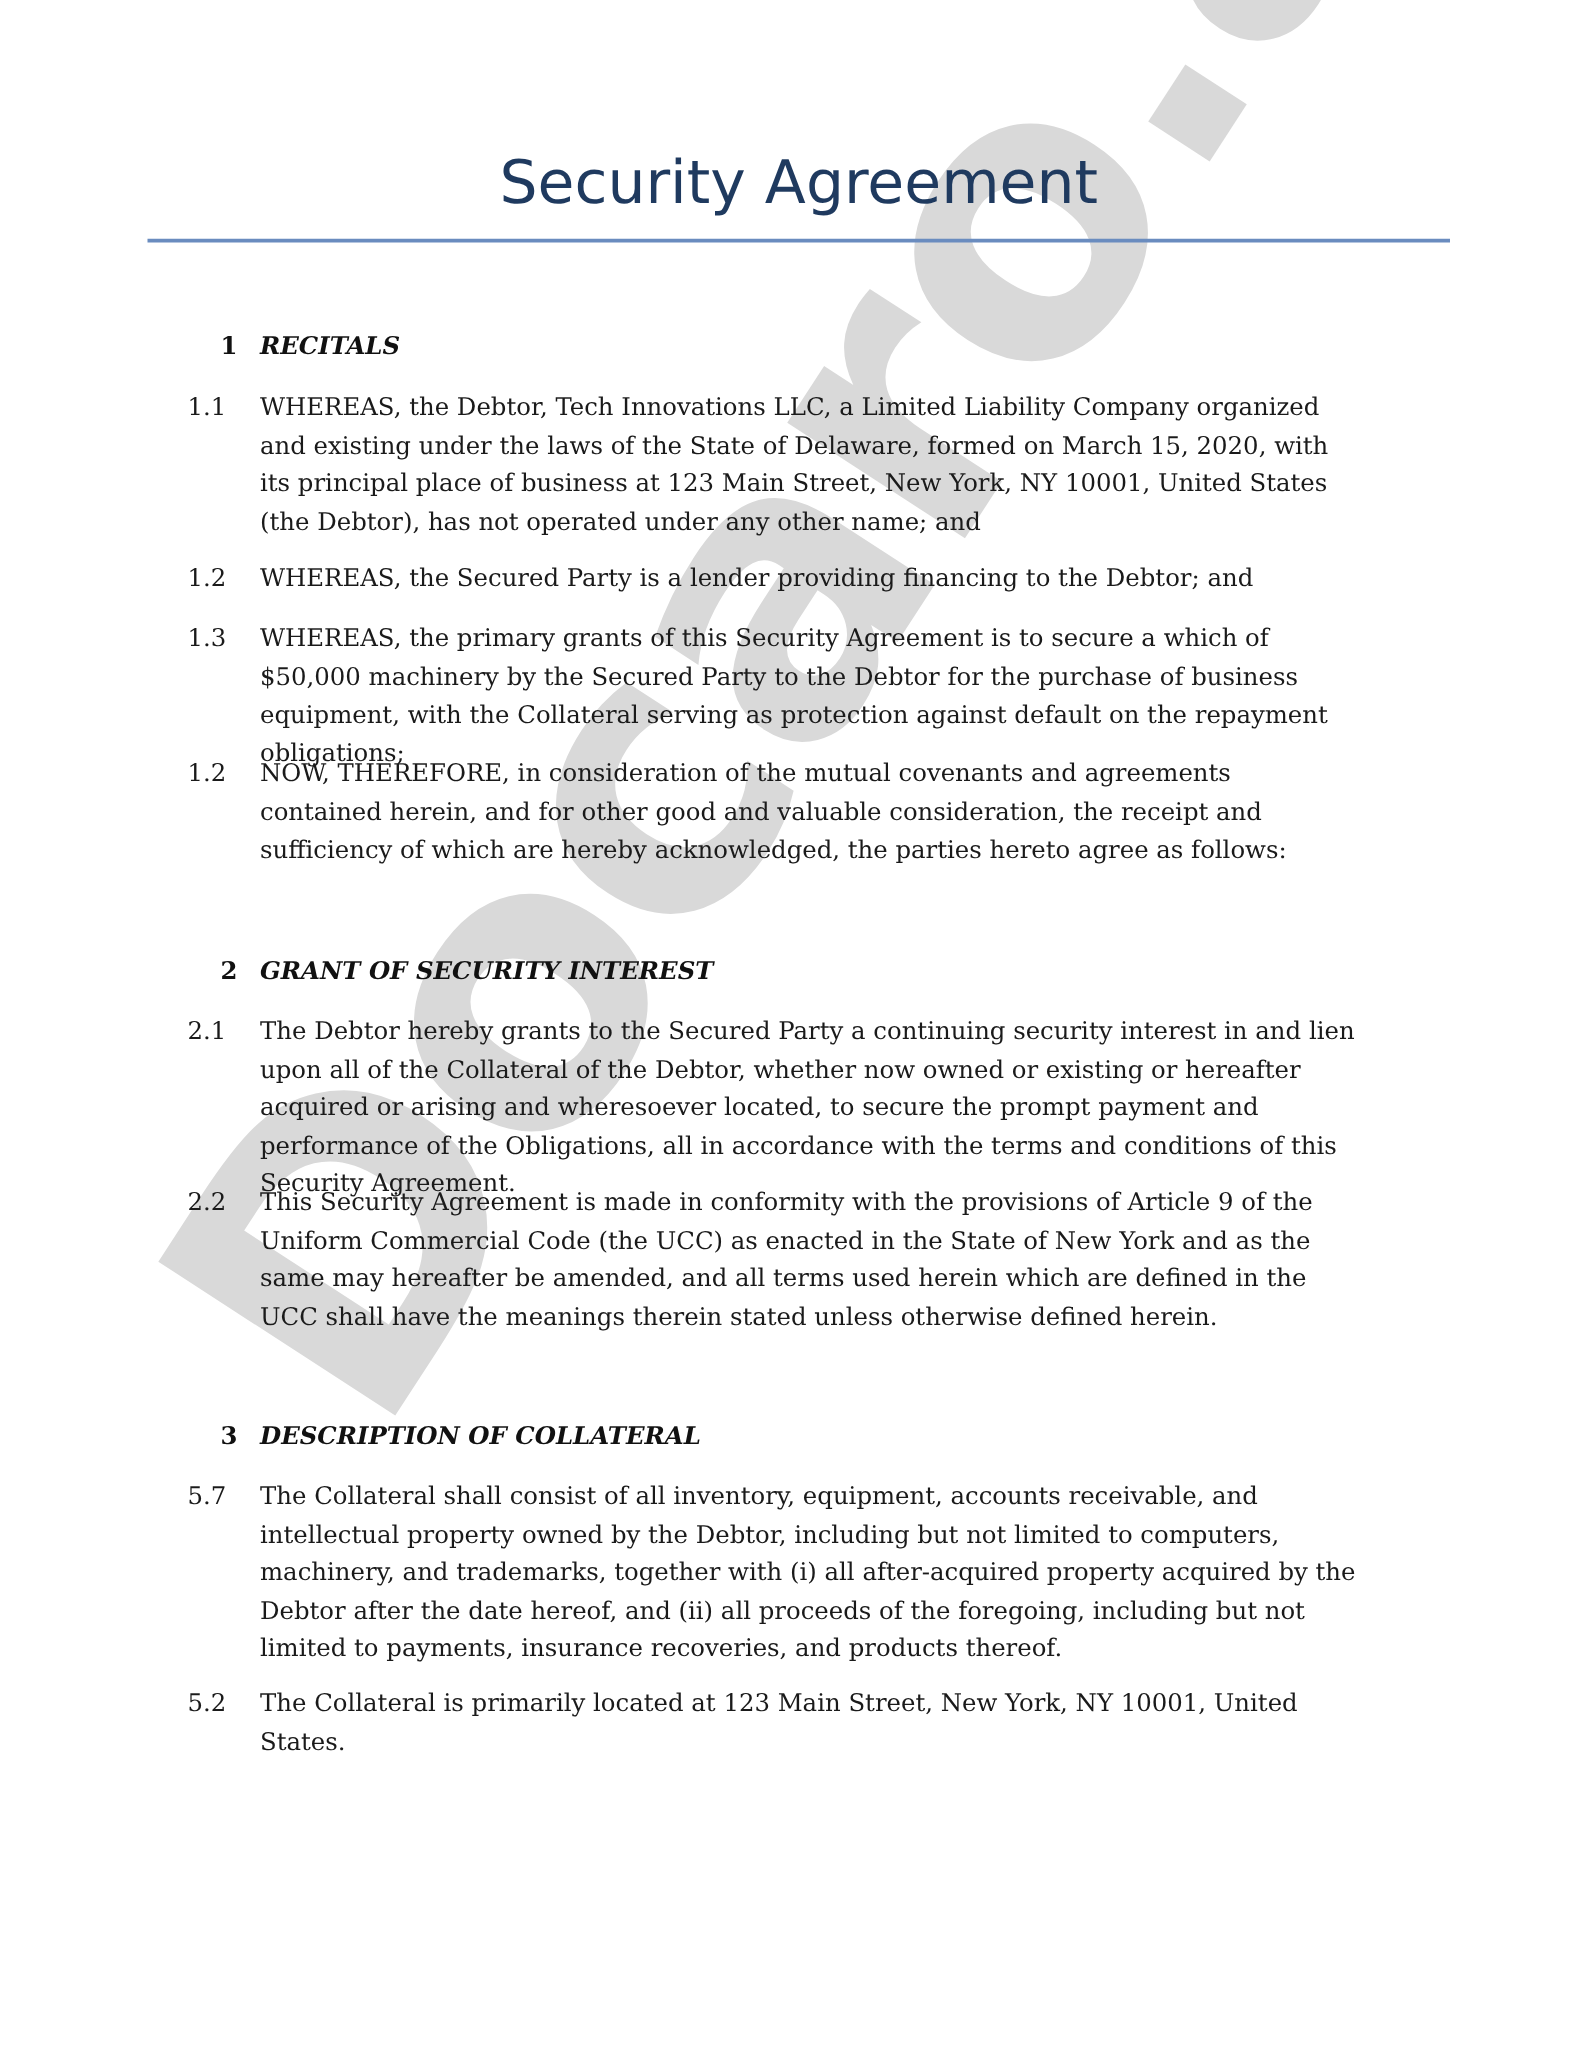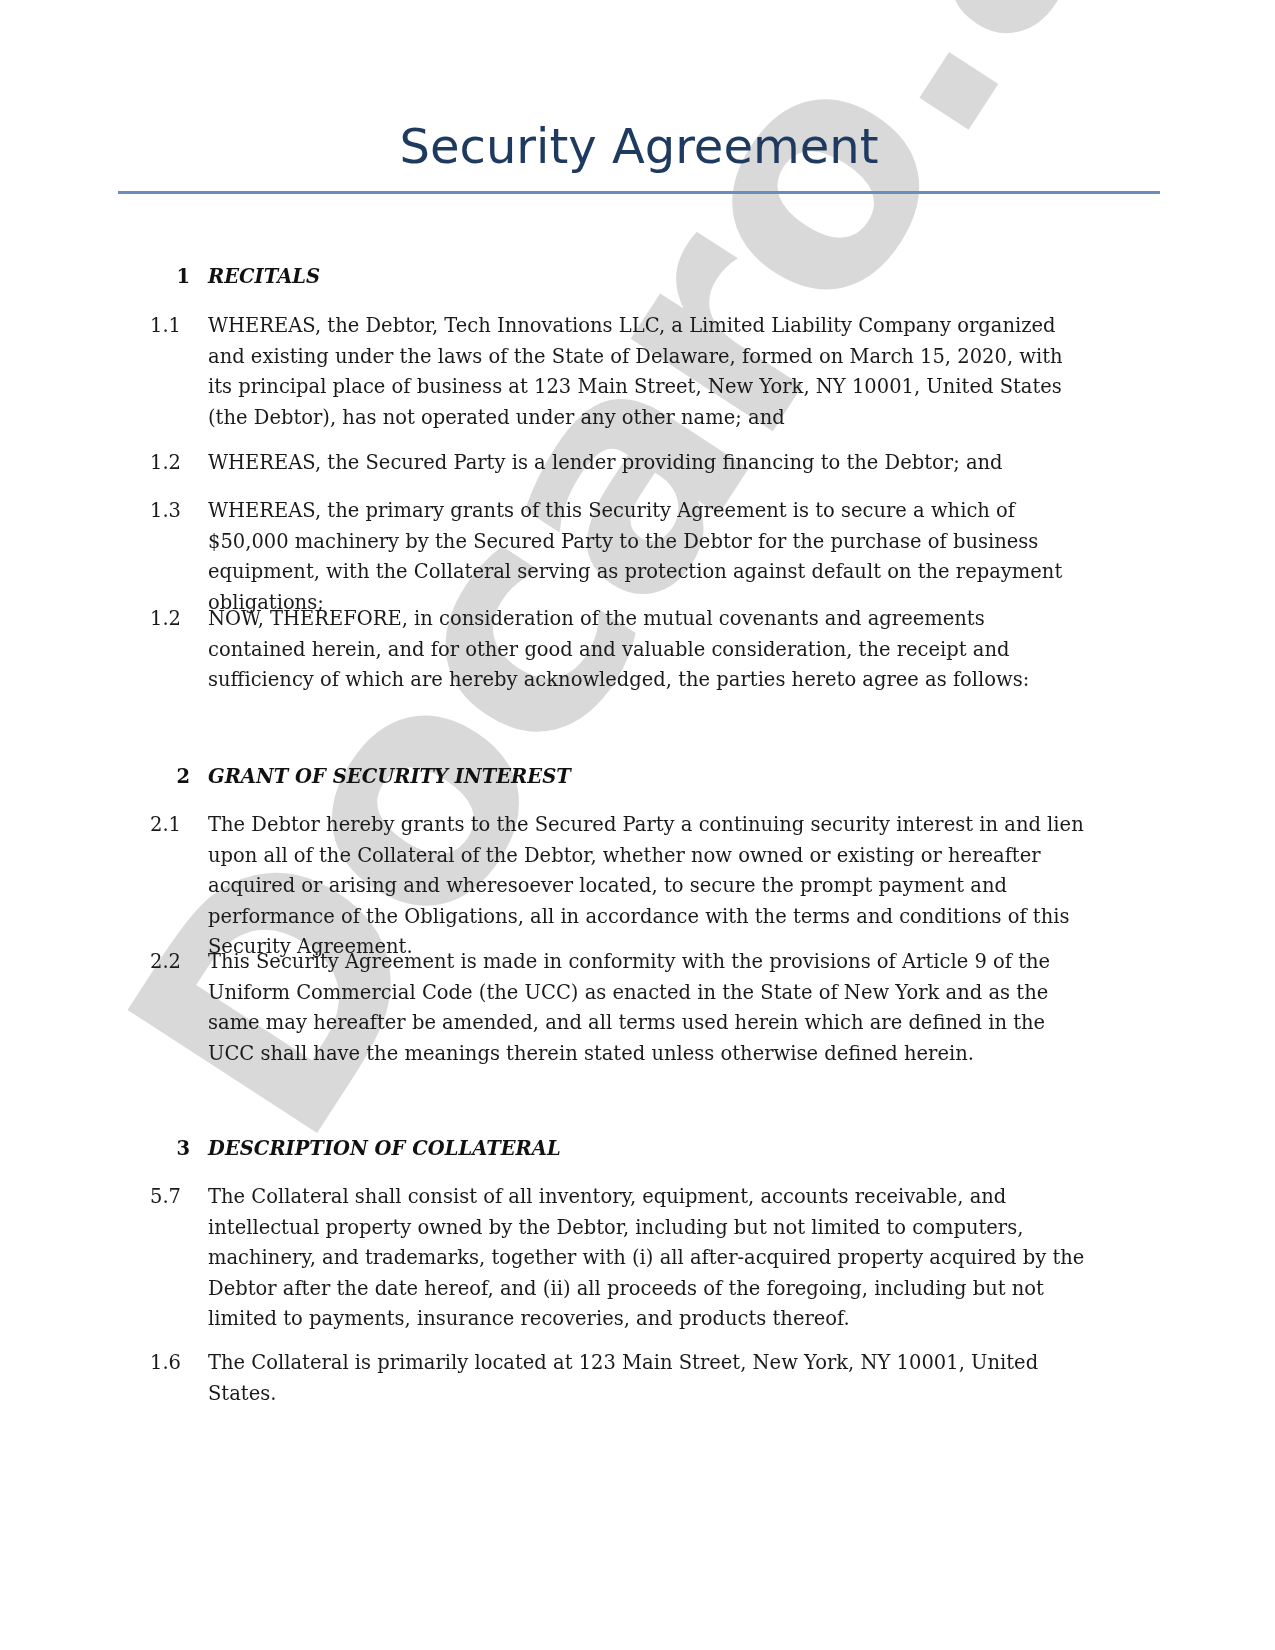--- a/index.html
+++ b/index.html
@@ -87,17 +87,17 @@
       <span class="num">3</span>
       <span class="lbl">DESCRIPTION OF COLLATERAL</span>
     </div>
 
     <div class="clause body-text" style="top:1182px;">
       <span class="num">5.7</span>
       <div class="txt"><span>The </span><b>Collateral</b><span> shall consist of all inventory, equipment, accounts receivable, and intellectual property owned by the </span><b>Debtor</b><span>, including but not limited to computers, machinery, and trademarks, together with (i) all after-acquired property acquired by the </span><b>Debtor</b><span> after the date hereof, and (ii) all proceeds of the foregoing, including but not limited to payments, insurance recoveries, and products thereof.</span></div>
     </div>
 
     <div class="clause body-text" style="top:1348px;">
-      <span class="num">1.6</span>
+      <span class="num">5.2</span>
       <div class="txt"><span>The </span><b>Collateral</b><span> is primarily located at </span><b>123 Main Street, New York, NY 10001, United States</b><span>.</span></div>
     </div>
   </div>
 </div>
 
 </body></html>

